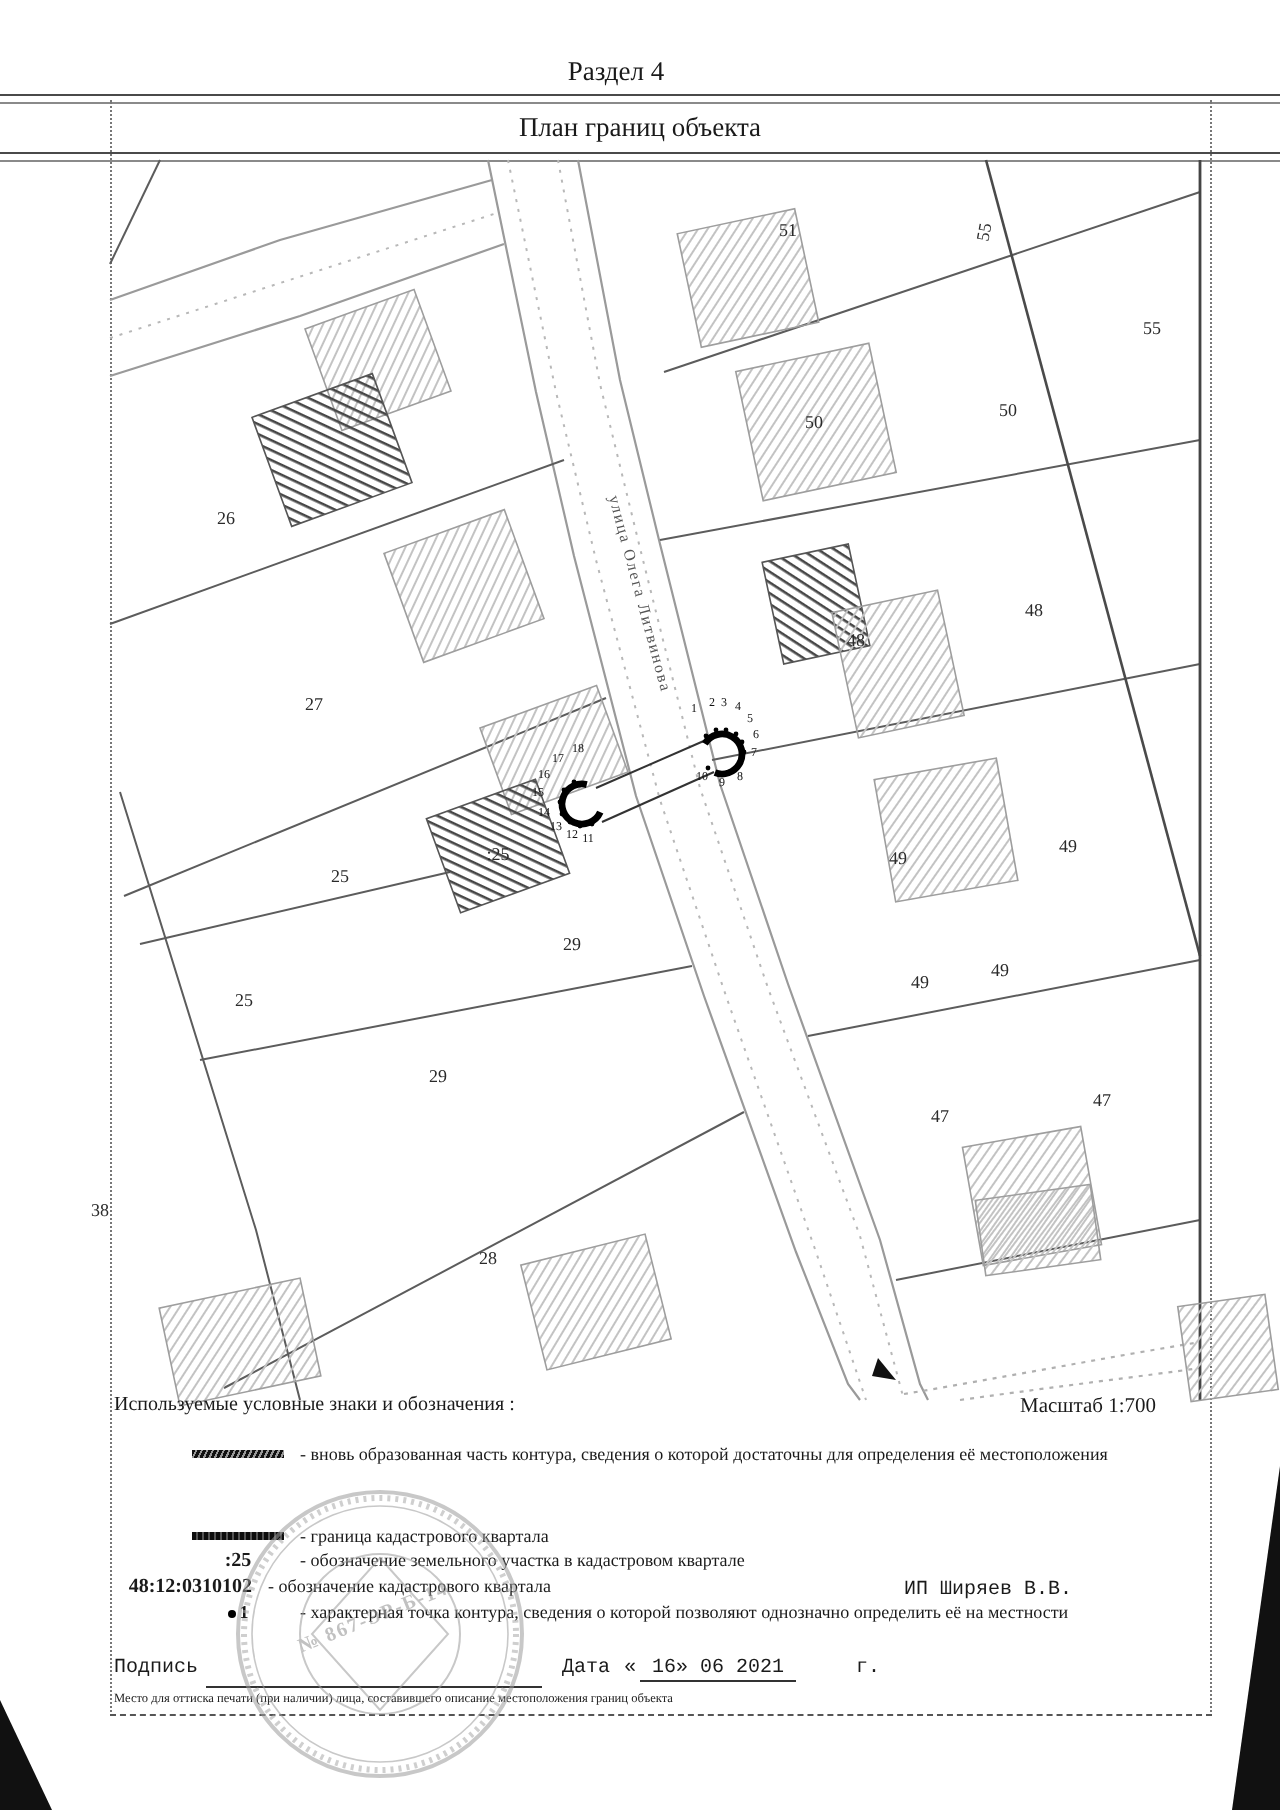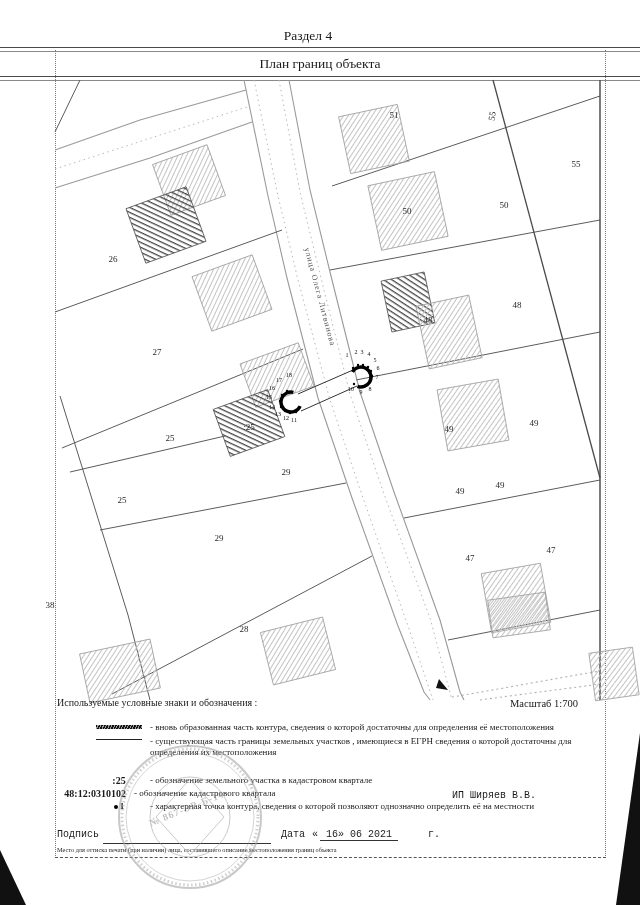--- a/index.html
+++ b/index.html
@@ -188,23 +188,23 @@
     </div>
   <div class="street-label">улица Олега Литвинова</div>
 
   <div class="legend-title">Используемые условные знаки и обозначения :</div>
   <div class="scale">Масштаб 1:700</div>
 
   <div class="lg-row" style="top:722px">
     <span class="sym sym-new"></span>
     <span class="lg-text">- вновь образованная часть контура, сведения о которой достаточны для определения её местоположения</span>
   </div>
-  <div class="lg-row" style="top:736px">
-    <span class="sym sym-exist"></span>
-    <span class="lg-text">- существующая часть границы земельных участков , имеющиеся в ЕГРН сведения о которой достаточны для определения их местоположения</span>
+  <div class="lg-row" style="top:763px">
+    <span class="sym sym-quarter"></span>
+    <span class="lg-text">- граница кадастрового квартала</span>
   </div>
   <div class="lg-row" style="top:775px">
     <span class="sym-label">:25</span>
     <span class="lg-text">- обозначение земельного участка в кадастровом квартале</span>
   </div>
   <div class="lg-row wide" style="top:788px">
     <span class="sym-label long">48:12:0310102</span>
     <span class="lg-text">- обозначение кадастрового квартала</span>
   </div>
   <div class="lg-row" style="top:801px">

